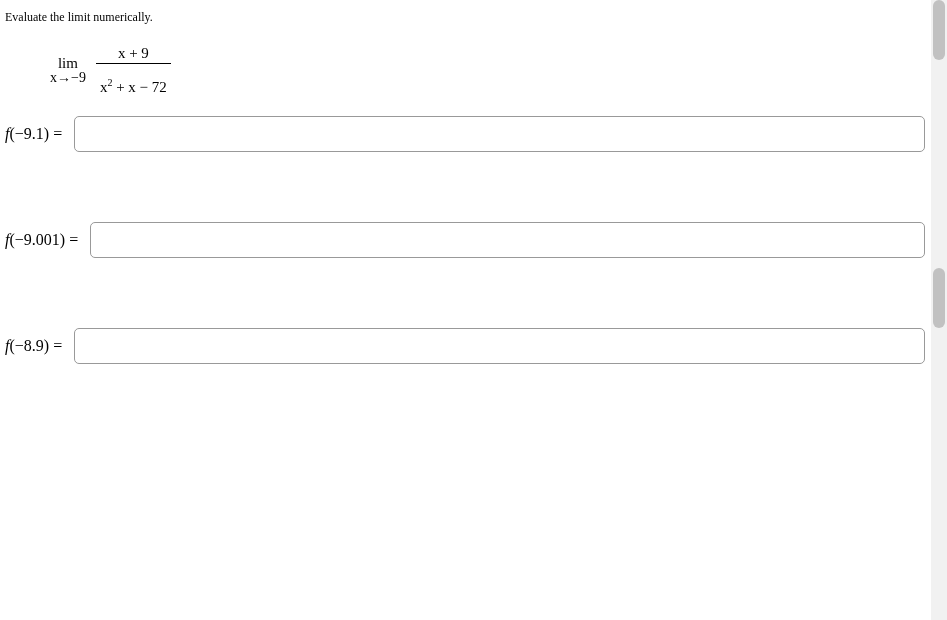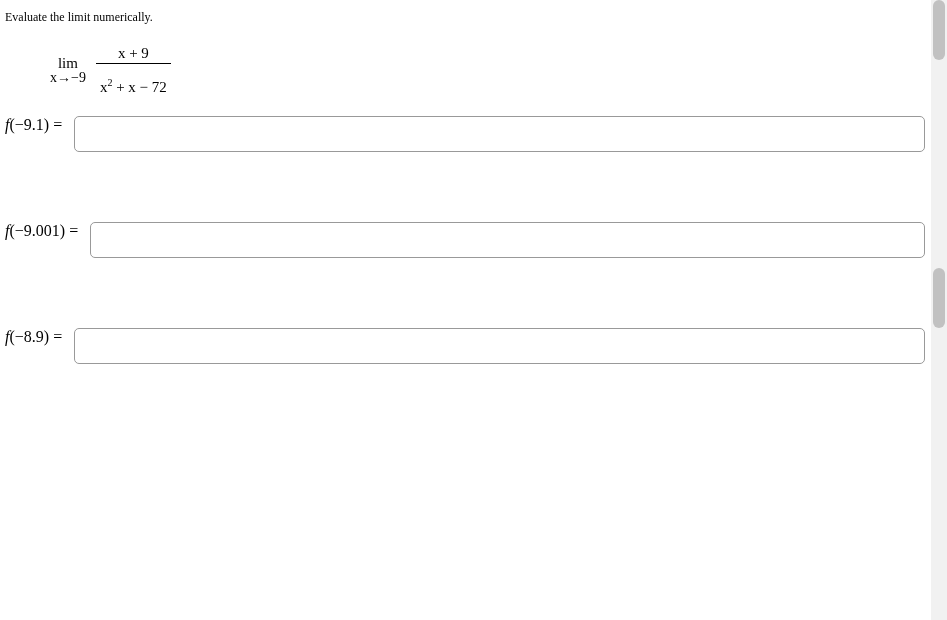--- a/index.html
+++ b/index.html
@@ -64,20 +64,21 @@
     .sup {
       font-size: 10px;
       vertical-align: super;
     }
     .instruction-text {
       font-size: 16px;
       margin-bottom: 50px;
     }
     .answer-row {
       display: flex;
+      align-items: center;
       margin-bottom: 70px;
     }
     .answer-row:last-child {
       margin-bottom: 10px;
     }
     .answer-label {
       font-size: 16px;
       font-style: italic;
       margin-right: 12px;
       white-space: nowrap;

